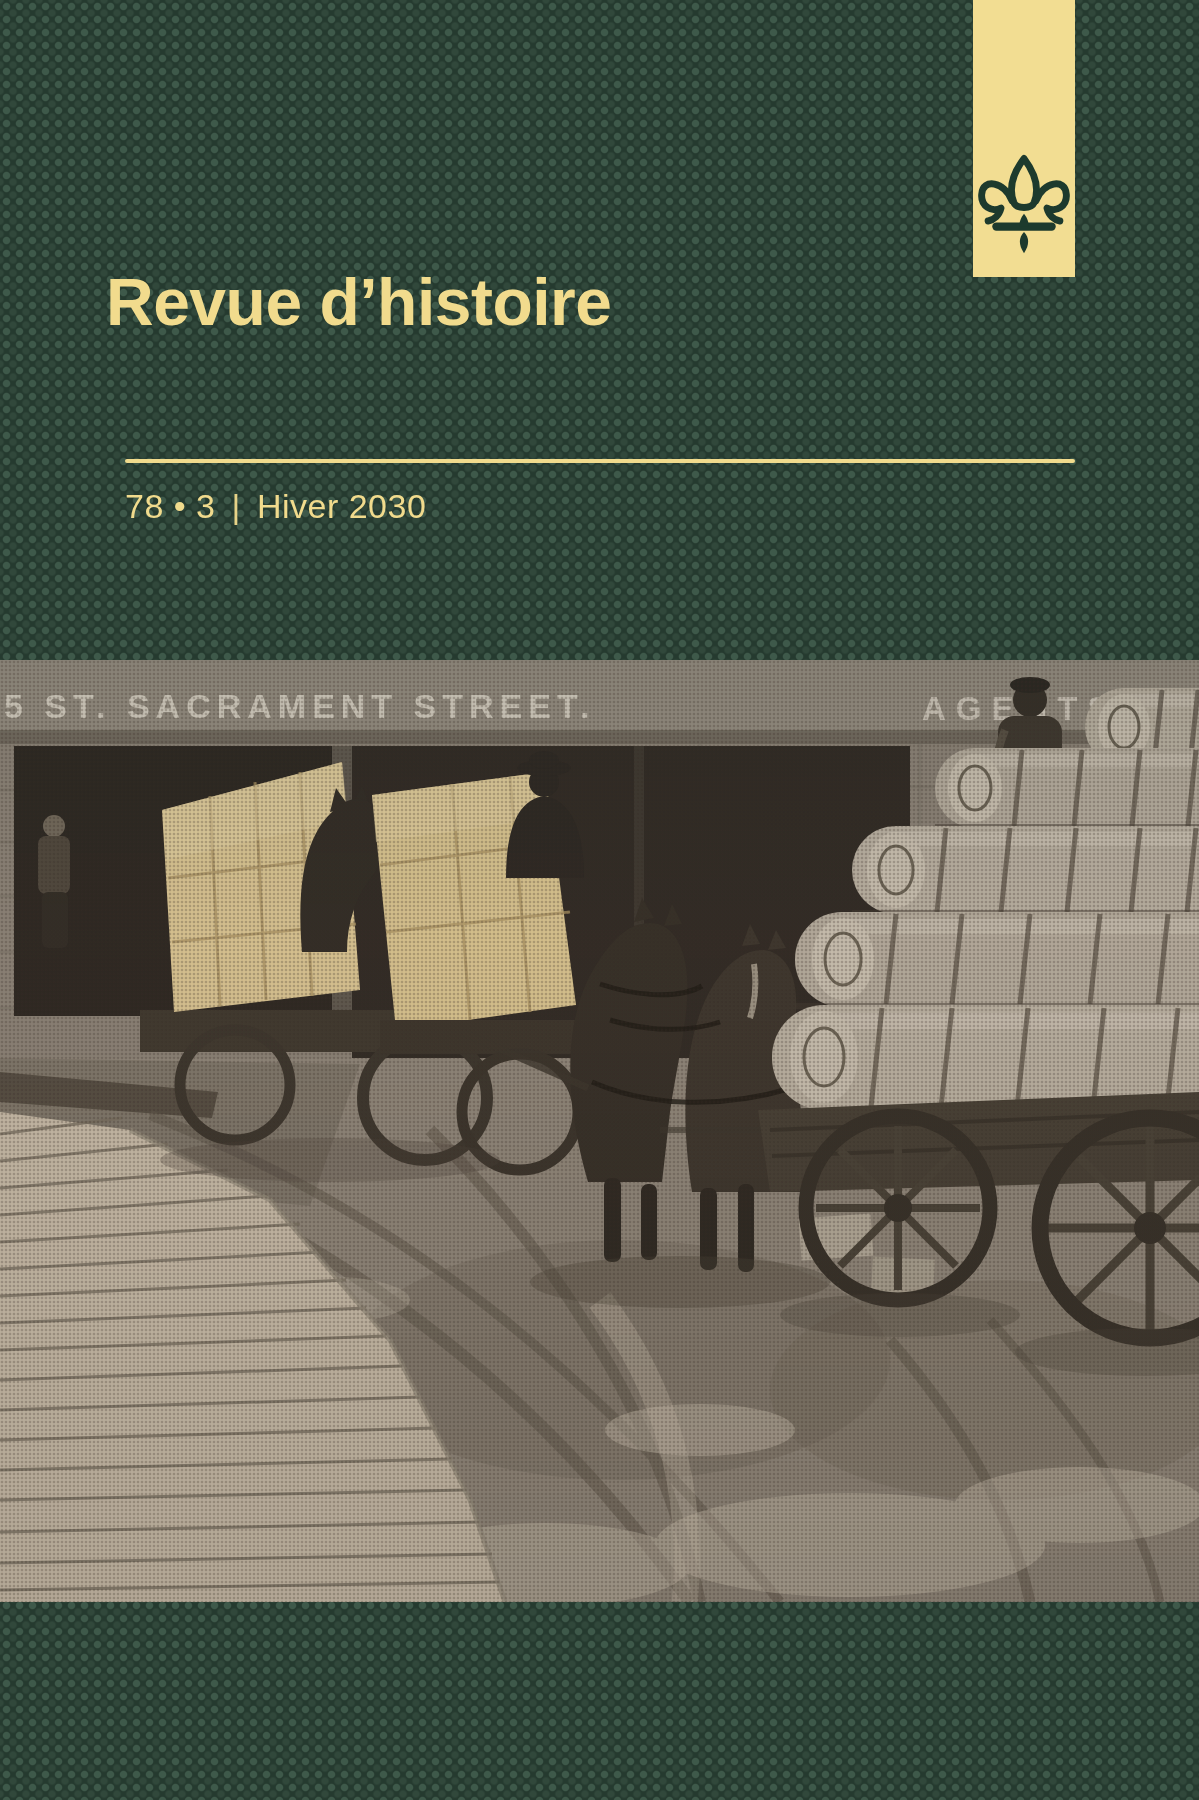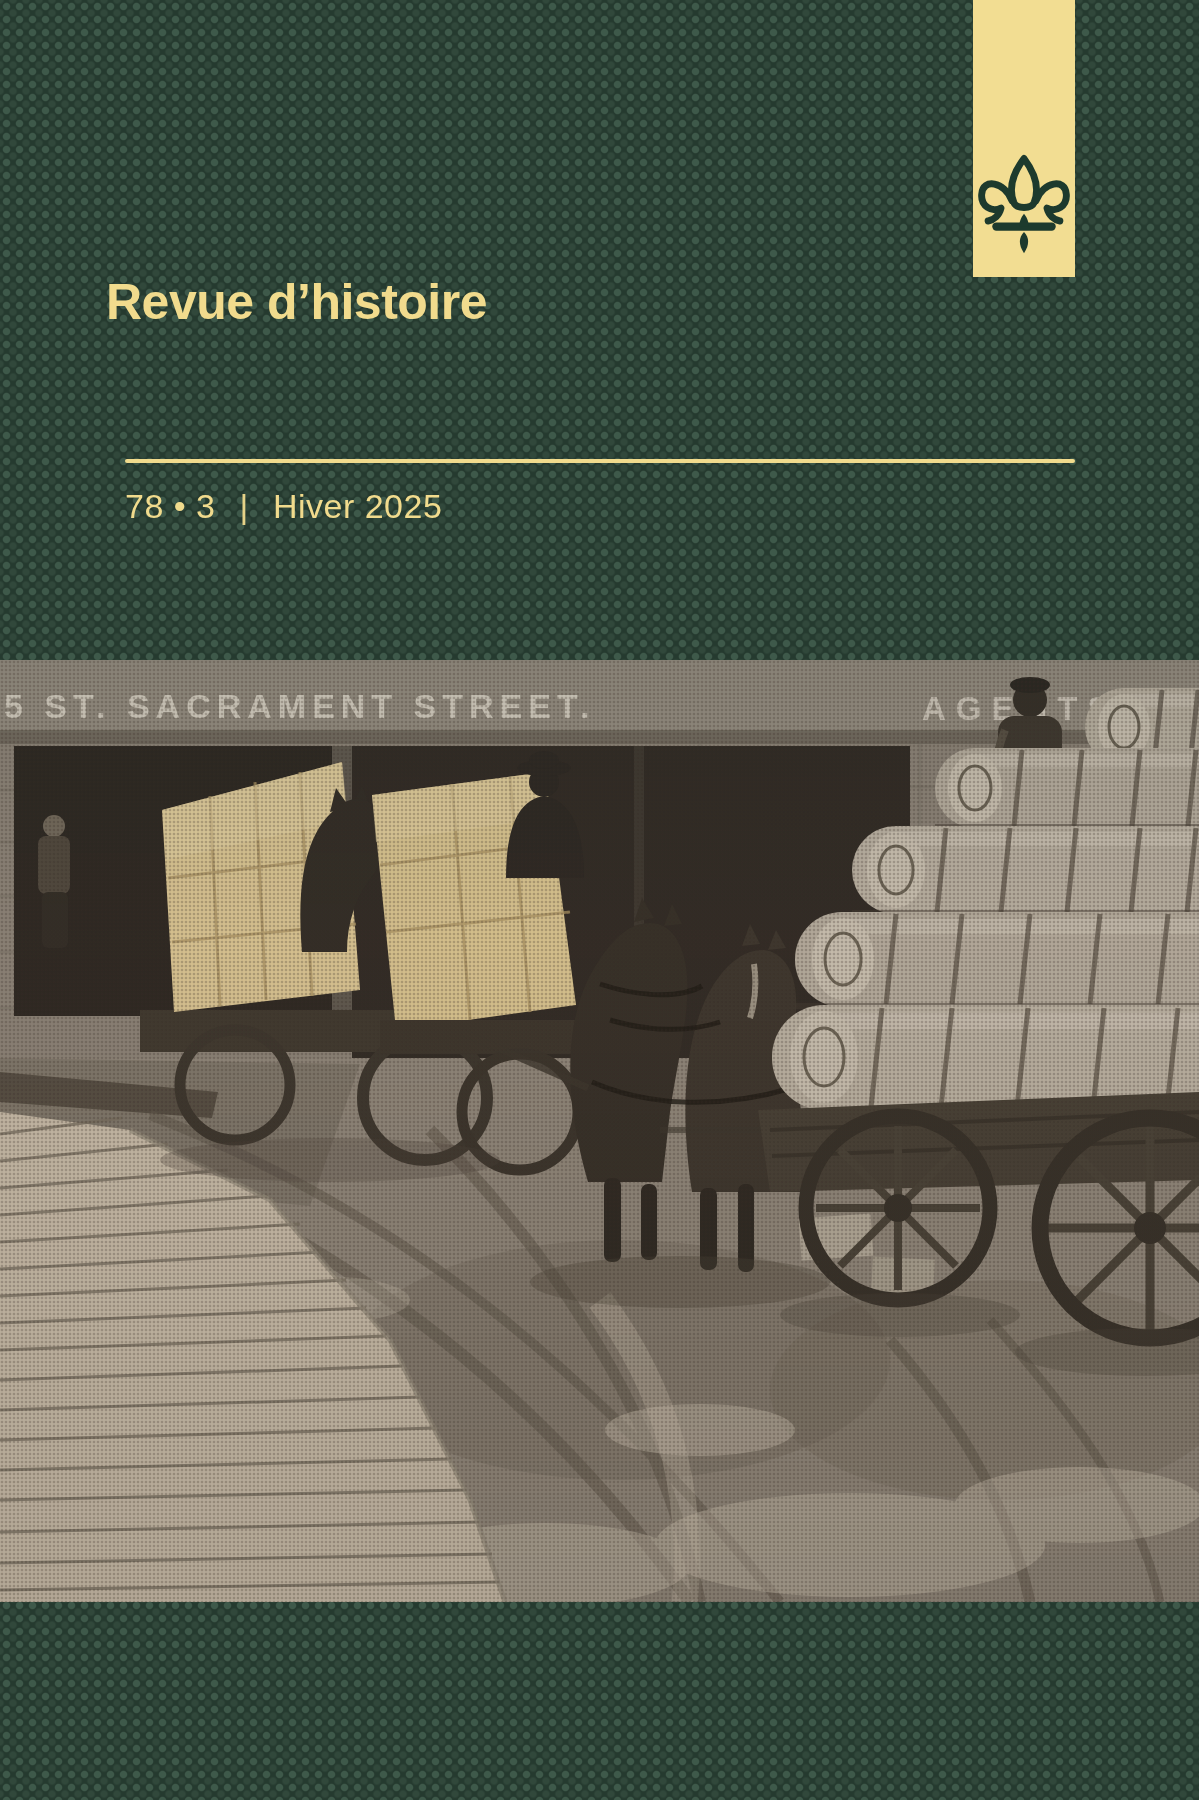--- a/index.html
+++ b/index.html
@@ -8,24 +8,24 @@
     background-color:#253a2f;
     background-image:
       radial-gradient(circle,#3e594a 3.1px,rgba(62,89,74,0) 4.3px),
       radial-gradient(circle,#31483b 3.1px,rgba(49,72,59,0) 4.3px);
     background-size:13px 13px,13px 13px;
     background-position:0 0,6.5px 6.5px;
     font-family:"Liberation Sans",sans-serif;
   }
   .banner{position:absolute;left:973px;top:0;width:102px;height:277px;background:#f2dd92;}
   .banner svg{position:absolute;left:50%;top:148px;transform:translateX(-50%);}
-  .title{position:absolute;left:106px;top:258px;font-size:50px;line-height:88px;
+  .title{position:absolute;left:106px;top:258px;font-size:66px;line-height:88px;
          font-weight:700;color:#f1db8d;letter-spacing:-0.5px;white-space:nowrap;}
   .rule{position:absolute;left:125px;top:459px;width:950px;height:4px;background:#f1db8d;border-radius:2px;}
-  .issue{position:absolute;left:125px;top:484px;display:flex;gap:24px;align-items:flex-start;
+  .issue{position:absolute;left:125px;top:484px;display:flex;gap:16px;align-items:flex-start;
          font-size:34px;line-height:44px;color:#f1db8d;letter-spacing:.5px;font-weight:400;}
   .issue .sep{opacity:.95;font-weight:300;}
   .photo{position:absolute;left:0;top:660px;width:1199px;height:942px;background:#8a8176;}
   .photo svg{display:block;}
   .photo .wash{position:absolute;inset:0;pointer-events:none;
     background:linear-gradient(180deg,rgba(46,60,48,.10),rgba(122,104,78,.06) 30%,rgba(58,50,40,.14));}
   .photo .halftone{position:absolute;inset:0;pointer-events:none;
     background-image:radial-gradient(circle,rgba(56,46,36,.26) 1.1px,rgba(56,46,36,0) 1.7px);
     background-size:4px 4px;}
 </style>
@@ -49,21 +49,21 @@
 
   <div class="title">
     <div>Revue d’histoire</div>
   </div>
 
   <div class="rule"></div>
 
   <div class="issue">
     <span>78 • 3</span>
     <span class="sep">|</span>
-    <span>Hiver 2025</span>
+    <span>Hiver 2030</span>
   </div>
 
   <div class="photo">
     <svg width="1199" height="942" viewBox="0 0 1199 942">
 
       <g>
         <rect x="0" y="0" width="1199" height="430" fill="#8a8176"></rect>
         <rect x="0" y="0" width="1199" height="72" fill="#938b7f"></rect>
         <rect x="0" y="70" width="1199" height="14" fill="#6c655a" opacity=".85"></rect>
         <g stroke="#6e675c" stroke-width="3" opacity=".33">

